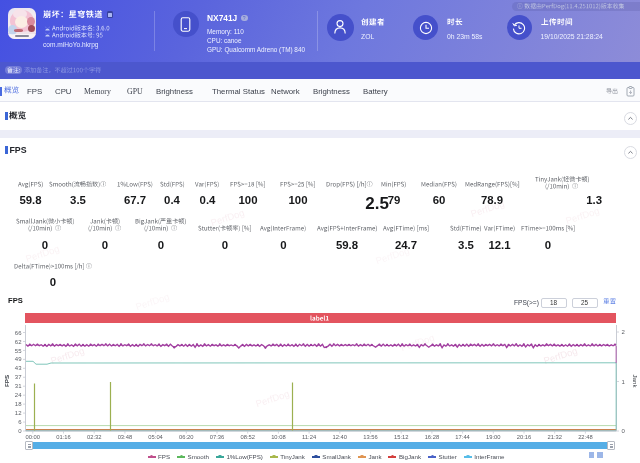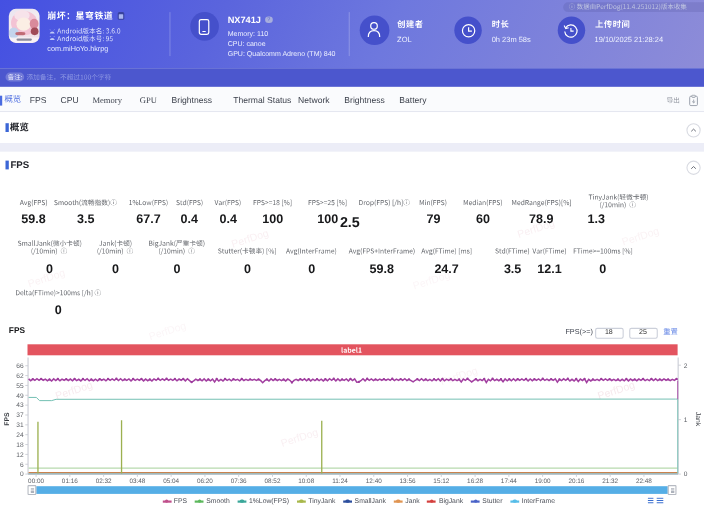--- a/index.html
+++ b/index.html
@@ -164,40 +164,40 @@
     <path transform="translate(0,5.4)" d="M0.6 0H1.2V-2H2.9V-2.5H1.2V-4H3.2V-4.5H0.6Z M4 0H4.5V-1.8H5.3C6.3 -1.8 6.9 -2.2 6.9 -3.2C6.9 -4.1 6.3 -4.5 5.3 -4.5H4ZM4.5 -2.2V-4H5.2C6 -4 6.4 -3.8 6.4 -3.2C6.4 -2.5 6 -2.2 5.2 -2.2Z M9.1 0.1C10 0.1 10.6 -0.5 10.6 -1.2C10.6 -1.9 10.2 -2.2 9.7 -2.4L9 -2.7C8.7 -2.8 8.3 -3 8.3 -3.4C8.3 -3.8 8.6 -4.1 9.1 -4.1C9.6 -4.1 9.9 -3.9 10.2 -3.6L10.4 -4C10.1 -4.3 9.7 -4.6 9.1 -4.6C8.3 -4.6 7.7 -4.1 7.7 -3.4C7.7 -2.7 8.2 -2.4 8.6 -2.2L9.3 -1.9C9.7 -1.8 10 -1.6 10 -1.1C10 -0.7 9.7 -0.4 9.1 -0.4C8.6 -0.4 8.2 -0.6 7.9 -1L7.5 -0.6C7.9 -0.2 8.4 0.1 9.1 0.1Z M11.1 -0.9 14 -2V-2.5L11.1 -3.6V-3.2L12.5 -2.6L13.5 -2.3V-2.3L12.5 -1.9L11.1 -1.4Z M14.5 -2.8H17.4V-3.2H14.5ZM14.5 -1.3H17.4V-1.7H14.5Z M18.2 0H20.6V-0.5H19.7V-4.5H19.3C19.1 -4.3 18.8 -4.2 18.4 -4.2V-3.8H19.2V-0.5H18.2Z M22.7 0.1C23.6 0.1 24.1 -0.4 24.1 -1.1C24.1 -1.7 23.8 -2 23.4 -2.3V-2.3C23.6 -2.5 24 -2.9 24 -3.4C24 -4.1 23.5 -4.5 22.7 -4.5C22 -4.5 21.5 -4.1 21.5 -3.4C21.5 -2.9 21.8 -2.6 22.1 -2.4V-2.3C21.7 -2.1 21.3 -1.7 21.3 -1.1C21.3 -0.4 21.9 0.1 22.7 0.1ZM23 -2.4C22.5 -2.6 22 -2.9 22 -3.4C22 -3.8 22.3 -4.1 22.7 -4.1C23.2 -4.1 23.5 -3.8 23.5 -3.3C23.5 -3 23.3 -2.7 23 -2.4ZM22.7 -0.3C22.2 -0.3 21.8 -0.7 21.8 -1.2C21.8 -1.6 22.1 -1.9 22.4 -2.2C23 -1.9 23.6 -1.7 23.6 -1.1C23.6 -0.6 23.3 -0.3 22.7 -0.3Z M26.4 1H27.6V0.7H26.8V-4.5H27.6V-4.8H26.4Z M29.1 -1.7C29.7 -1.7 30.1 -2.3 30.1 -3.2C30.1 -4 29.7 -4.6 29.1 -4.6C28.5 -4.6 28.1 -4 28.1 -3.2C28.1 -2.3 28.5 -1.7 29.1 -1.7ZM29.1 -2.1C28.7 -2.1 28.5 -2.4 28.5 -3.2C28.5 -3.9 28.7 -4.2 29.1 -4.2C29.4 -4.2 29.7 -3.9 29.7 -3.2C29.7 -2.4 29.4 -2.1 29.1 -2.1ZM29.2 0.1H29.6L32.1 -4.6H31.7ZM32.2 0.1C32.8 0.1 33.2 -0.4 33.2 -1.3C33.2 -2.2 32.8 -2.7 32.2 -2.7C31.6 -2.7 31.2 -2.2 31.2 -1.3C31.2 -0.4 31.6 0.1 32.2 0.1ZM32.2 -0.3C31.8 -0.3 31.6 -0.6 31.6 -1.3C31.6 -2 31.8 -2.4 32.2 -2.4C32.5 -2.4 32.8 -2 32.8 -1.3C32.8 -0.6 32.5 -0.3 32.2 -0.3Z M33.7 1H34.9V-4.8H33.7V-4.5H34.5V0.7H33.7Z" fill="#5d6066"></path>
   </svg>
 <div style="position:absolute;left:248.0px;top:194.3px;width:80px;margin-left:-40px;text-align:center;font-size:11.4px;font-weight:bold;color:#17181a;font-family:'Liberation Sans',sans-serif">100</div>
 <svg style="position:absolute;left:280.2px;top:181.3px;overflow:visible" width="37" height="8" viewBox="0 0 37 8">
     <path transform="translate(0,5.4)" d="M0.6 0H1.2V-2H2.9V-2.5H1.2V-4H3.2V-4.5H0.6Z M4 0H4.5V-1.8H5.3C6.3 -1.8 6.9 -2.2 6.9 -3.2C6.9 -4.1 6.3 -4.5 5.3 -4.5H4ZM4.5 -2.2V-4H5.2C6 -4 6.4 -3.8 6.4 -3.2C6.4 -2.5 6 -2.2 5.2 -2.2Z M9.1 0.1C10 0.1 10.6 -0.5 10.6 -1.2C10.6 -1.9 10.2 -2.2 9.7 -2.4L9 -2.7C8.7 -2.8 8.3 -3 8.3 -3.4C8.3 -3.8 8.6 -4.1 9.1 -4.1C9.6 -4.1 9.9 -3.9 10.2 -3.6L10.4 -4C10.1 -4.3 9.7 -4.6 9.1 -4.6C8.3 -4.6 7.7 -4.1 7.7 -3.4C7.7 -2.7 8.2 -2.4 8.6 -2.2L9.3 -1.9C9.7 -1.8 10 -1.6 10 -1.1C10 -0.7 9.7 -0.4 9.1 -0.4C8.6 -0.4 8.2 -0.6 7.9 -1L7.5 -0.6C7.9 -0.2 8.4 0.1 9.1 0.1Z M11.1 -0.9 14 -2V-2.5L11.1 -3.6V-3.2L12.5 -2.6L13.5 -2.3V-2.3L12.5 -1.9L11.1 -1.4Z M14.5 -2.8H17.4V-3.2H14.5ZM14.5 -1.3H17.4V-1.7H14.5Z M17.9 0H20.7V-0.5H19.5C19.3 -0.5 19 -0.5 18.7 -0.4C19.8 -1.4 20.5 -2.3 20.5 -3.2C20.5 -4 20 -4.6 19.2 -4.6C18.6 -4.6 18.2 -4.3 17.9 -3.9L18.2 -3.6C18.5 -3.9 18.8 -4.1 19.1 -4.1C19.7 -4.1 20 -3.7 20 -3.2C20 -2.4 19.3 -1.6 17.9 -0.3Z M22.6 0.1C23.4 0.1 24.1 -0.5 24.1 -1.5C24.1 -2.4 23.5 -2.9 22.7 -2.9C22.5 -2.9 22.3 -2.8 22.1 -2.7L22.2 -4H23.9V-4.5H21.7L21.5 -2.4L21.8 -2.2C22.1 -2.4 22.3 -2.5 22.6 -2.5C23.1 -2.5 23.5 -2.1 23.5 -1.4C23.5 -0.8 23.1 -0.4 22.6 -0.4C22 -0.4 21.7 -0.6 21.5 -0.9L21.2 -0.5C21.5 -0.2 21.9 0.1 22.6 0.1Z M26.4 1H27.6V0.7H26.8V-4.5H27.6V-4.8H26.4Z M29.1 -1.7C29.7 -1.7 30.1 -2.3 30.1 -3.2C30.1 -4 29.7 -4.6 29.1 -4.6C28.5 -4.6 28.1 -4 28.1 -3.2C28.1 -2.3 28.5 -1.7 29.1 -1.7ZM29.1 -2.1C28.7 -2.1 28.5 -2.4 28.5 -3.2C28.5 -3.9 28.7 -4.2 29.1 -4.2C29.4 -4.2 29.7 -3.9 29.7 -3.2C29.7 -2.4 29.4 -2.1 29.1 -2.1ZM29.2 0.1H29.6L32.1 -4.6H31.7ZM32.2 0.1C32.8 0.1 33.2 -0.4 33.2 -1.3C33.2 -2.2 32.8 -2.7 32.2 -2.7C31.6 -2.7 31.2 -2.2 31.2 -1.3C31.2 -0.4 31.6 0.1 32.2 0.1ZM32.2 -0.3C31.8 -0.3 31.6 -0.6 31.6 -1.3C31.6 -2 31.8 -2.4 32.2 -2.4C32.5 -2.4 32.8 -2 32.8 -1.3C32.8 -0.6 32.5 -0.3 32.2 -0.3Z M33.7 1H34.9V-4.8H33.7V-4.5H34.5V0.7H33.7Z" fill="#5d6066"></path>
   </svg>
 <div style="position:absolute;left:298.0px;top:194.3px;width:80px;margin-left:-40px;text-align:center;font-size:11.4px;font-weight:bold;color:#17181a;font-family:'Liberation Sans',sans-serif">100</div>
 <svg style="position:absolute;left:325.6px;top:181.3px;overflow:visible" width="48" height="8" viewBox="0 0 48 8">
     <path transform="translate(0,5.4)" d="M0.6 0H1.8C3.1 0 3.8 -0.8 3.8 -2.3C3.8 -3.7 3.1 -4.5 1.7 -4.5H0.6ZM1.2 -0.5V-4H1.7C2.7 -4 3.3 -3.4 3.3 -2.3C3.3 -1.1 2.7 -0.5 1.7 -0.5Z M4.8 0H5.3V-2.1C5.5 -2.7 5.9 -2.9 6.1 -2.9C6.3 -2.9 6.4 -2.9 6.5 -2.8L6.6 -3.3C6.5 -3.4 6.4 -3.4 6.2 -3.4C5.9 -3.4 5.5 -3.1 5.3 -2.7H5.3L5.2 -3.3H4.8Z M8.4 0.1C9.2 0.1 9.9 -0.6 9.9 -1.7C9.9 -2.8 9.2 -3.4 8.4 -3.4C7.6 -3.4 6.9 -2.8 6.9 -1.7C6.9 -0.6 7.6 0.1 8.4 0.1ZM8.4 -0.4C7.8 -0.4 7.5 -0.9 7.5 -1.7C7.5 -2.4 7.8 -2.9 8.4 -2.9C9 -2.9 9.4 -2.4 9.4 -1.7C9.4 -0.9 9 -0.4 8.4 -0.4Z M10.8 1.4H11.4V0.3L11.4 -0.3C11.7 -0.1 12 0.1 12.3 0.1C13 0.1 13.7 -0.6 13.7 -1.7C13.7 -2.7 13.3 -3.4 12.4 -3.4C12 -3.4 11.6 -3.2 11.3 -2.9H11.3L11.3 -3.3H10.8ZM12.2 -0.4C12 -0.4 11.7 -0.5 11.4 -0.7V-2.5C11.7 -2.8 12 -2.9 12.3 -2.9C12.9 -2.9 13.1 -2.4 13.1 -1.7C13.1 -0.9 12.7 -0.4 12.2 -0.4Z M15.5 1.2 15.8 1C15.3 0.2 15.1 -0.9 15.1 -1.9C15.1 -2.9 15.3 -4 15.8 -4.8L15.5 -5C14.9 -4.1 14.6 -3.1 14.6 -1.9C14.6 -0.7 14.9 0.3 15.5 1.2Z M16.7 0H17.3V-2H19V-2.5H17.3V-4H19.3V-4.5H16.7Z M20.1 0H20.6V-1.8H21.4C22.4 -1.8 23 -2.2 23 -3.2C23 -4.1 22.4 -4.5 21.4 -4.5H20.1ZM20.6 -2.2V-4H21.3C22.1 -4 22.5 -3.8 22.5 -3.2C22.5 -2.5 22.1 -2.2 21.3 -2.2Z M25.2 0.1C26.1 0.1 26.7 -0.5 26.7 -1.2C26.7 -1.9 26.3 -2.2 25.8 -2.4L25.2 -2.7C24.8 -2.8 24.4 -3 24.4 -3.4C24.4 -3.8 24.7 -4.1 25.2 -4.1C25.7 -4.1 26 -3.9 26.3 -3.6L26.6 -4C26.2 -4.3 25.8 -4.6 25.2 -4.6C24.4 -4.6 23.8 -4.1 23.8 -3.4C23.8 -2.7 24.3 -2.4 24.7 -2.2L25.4 -1.9C25.8 -1.8 26.1 -1.6 26.1 -1.1C26.1 -0.7 25.8 -0.4 25.2 -0.4C24.7 -0.4 24.3 -0.6 24 -1L23.6 -0.6C24 -0.2 24.6 0.1 25.2 0.1Z M27.6 1.2C28.1 0.3 28.5 -0.7 28.5 -1.9C28.5 -3.1 28.1 -4.1 27.6 -5L27.2 -4.8C27.7 -4 28 -2.9 28 -1.9C28 -0.9 27.7 0.2 27.2 1Z M31 1H32.3V0.7H31.5V-4.5H32.3V-4.8H31Z M32.5 1.1H32.9L34.8 -4.8H34.4Z M35.4 0H36V-2.4C36.3 -2.7 36.5 -2.9 36.9 -2.9C37.3 -2.9 37.5 -2.6 37.5 -2V0H38.1V-2.1C38.1 -2.9 37.7 -3.4 37 -3.4C36.6 -3.4 36.3 -3.1 35.9 -2.8L36 -3.5V-4.9H35.4Z M38.8 1H40V-4.8H38.8V-4.5H39.6V0.7H38.8Z M43.7 0.5C45.2 0.5 46.5 -0.7 46.5 -2.3C46.5 -3.9 45.2 -5.2 43.7 -5.2C42.1 -5.2 40.8 -3.9 40.8 -2.3C40.8 -0.8 42.1 0.5 43.7 0.5ZM43.7 0.3C42.2 0.3 41 -0.9 41 -2.3C41 -3.8 42.2 -5 43.7 -5C45.1 -5 46.3 -3.8 46.3 -2.3C46.3 -0.9 45.1 0.3 43.7 0.3ZM43.5 -0.9H43.9V-3.1H43.5ZM43.7 -3.5C43.8 -3.5 44 -3.6 44 -3.8C44 -4 43.8 -4.1 43.7 -4.1C43.5 -4.1 43.4 -4 43.4 -3.8C43.4 -3.6 43.5 -3.5 43.7 -3.5Z" fill="#5d6066"></path>
   </svg>
-<div style="position:absolute;left:349.0px;top:194.3px;width:80px;margin-left:-40px;text-align:left;font-size:13px;font-weight:bold;color:#17181a;font-family:'Liberation Sans',sans-serif">2.5</div>
+<div style="position:absolute;left:349.0px;top:194.3px;width:80px;margin-left:-40px;text-align:right;font-size:17px;font-weight:bold;color:#17181a;font-family:'Liberation Sans',sans-serif">2.5</div>
 <svg style="position:absolute;left:381.3px;top:181.3px;overflow:visible" width="26" height="8" viewBox="0 0 26 8">
     <path transform="translate(0,5.4)" d="M0.6 0H1.1V-2.5C1.1 -2.9 1.1 -3.4 1 -3.8H1.1L1.4 -2.8L2.3 -0.5H2.7L3.5 -2.8L3.9 -3.8H3.9C3.9 -3.4 3.8 -2.9 3.8 -2.5V0H4.3V-4.5H3.7L2.8 -2.1C2.7 -1.8 2.6 -1.5 2.5 -1.1H2.5C2.4 -1.5 2.3 -1.8 2.1 -2.1L1.3 -4.5H0.6Z M5.5 0H6.1V-3.3H5.5ZM5.8 -4C6 -4 6.2 -4.1 6.2 -4.4C6.2 -4.6 6 -4.7 5.8 -4.7C5.6 -4.7 5.4 -4.6 5.4 -4.4C5.4 -4.1 5.6 -4 5.8 -4Z M7.2 0H7.8V-2.4C8.1 -2.7 8.3 -2.9 8.7 -2.9C9.1 -2.9 9.3 -2.6 9.3 -2V0H9.8V-2.1C9.8 -2.9 9.5 -3.4 8.8 -3.4C8.4 -3.4 8 -3.1 7.7 -2.8H7.7L7.6 -3.3H7.2Z M11.8 1.2 12.2 1C11.6 0.2 11.4 -0.9 11.4 -1.9C11.4 -2.9 11.6 -4 12.2 -4.8L11.8 -5C11.2 -4.1 10.9 -3.1 10.9 -1.9C10.9 -0.7 11.2 0.3 11.8 1.2Z M13 0H13.6V-2H15.3V-2.5H13.6V-4H15.6V-4.5H13Z M16.4 0H17V-1.8H17.7C18.7 -1.8 19.3 -2.2 19.3 -3.2C19.3 -4.1 18.7 -4.5 17.7 -4.5H16.4ZM17 -2.2V-4H17.6C18.4 -4 18.8 -3.8 18.8 -3.2C18.8 -2.5 18.4 -2.2 17.6 -2.2Z M21.5 0.1C22.4 0.1 23 -0.5 23 -1.2C23 -1.9 22.6 -2.2 22.1 -2.4L21.5 -2.7C21.1 -2.8 20.7 -3 20.7 -3.4C20.7 -3.8 21 -4.1 21.6 -4.1C22 -4.1 22.3 -3.9 22.6 -3.6L22.9 -4C22.6 -4.3 22.1 -4.6 21.6 -4.6C20.7 -4.6 20.1 -4.1 20.1 -3.4C20.1 -2.7 20.6 -2.4 21.1 -2.2L21.7 -1.9C22.1 -1.8 22.4 -1.6 22.4 -1.1C22.4 -0.7 22.1 -0.4 21.5 -0.4C21 -0.4 20.6 -0.6 20.3 -1L19.9 -0.6C20.3 -0.2 20.9 0.1 21.5 0.1Z M23.9 1.2C24.4 0.3 24.8 -0.7 24.8 -1.9C24.8 -3.1 24.4 -4.1 23.9 -5L23.5 -4.8C24.1 -4 24.3 -2.9 24.3 -1.9C24.3 -0.9 24.1 0.2 23.5 1Z" fill="#5d6066"></path>
   </svg>
 <div style="position:absolute;left:394.0px;top:194.3px;width:80px;margin-left:-40px;text-align:center;font-size:11.4px;font-weight:bold;color:#17181a;font-family:'Liberation Sans',sans-serif">79</div>
 <svg style="position:absolute;left:421.0px;top:181.3px;overflow:visible" width="37" height="8" viewBox="0 0 37 8">
     <path transform="translate(0,5.4)" d="M0.6 0H1.1V-2.5C1.1 -2.9 1.1 -3.4 1 -3.8H1.1L1.4 -2.8L2.3 -0.5H2.7L3.5 -2.8L3.9 -3.8H3.9C3.9 -3.4 3.8 -2.9 3.8 -2.5V0H4.3V-4.5H3.7L2.8 -2.1C2.7 -1.8 2.6 -1.5 2.5 -1.1H2.5C2.4 -1.5 2.3 -1.8 2.1 -2.1L1.3 -4.5H0.6Z M6.9 0.1C7.3 0.1 7.7 -0.1 7.9 -0.3L7.7 -0.6C7.5 -0.5 7.2 -0.4 6.9 -0.4C6.3 -0.4 5.9 -0.8 5.8 -1.5H8.1C8.1 -1.6 8.1 -1.7 8.1 -1.8C8.1 -2.8 7.6 -3.4 6.8 -3.4C6 -3.4 5.3 -2.7 5.3 -1.7C5.3 -0.6 6 0.1 6.9 0.1ZM5.8 -1.9C5.9 -2.6 6.3 -3 6.8 -3C7.3 -3 7.6 -2.6 7.6 -1.9Z M10 0.1C10.4 0.1 10.8 -0.1 11 -0.4H11L11.1 0H11.6V-4.9H11V-3.6L11 -3C10.7 -3.3 10.5 -3.4 10.1 -3.4C9.3 -3.4 8.7 -2.7 8.7 -1.7C8.7 -0.5 9.2 0.1 10 0.1ZM10.1 -0.4C9.6 -0.4 9.2 -0.9 9.2 -1.7C9.2 -2.4 9.7 -2.9 10.2 -2.9C10.5 -2.9 10.7 -2.8 11 -2.6V-0.8C10.7 -0.5 10.4 -0.4 10.1 -0.4Z M12.7 0H13.2V-3.3H12.7ZM13 -4C13.2 -4 13.3 -4.1 13.3 -4.4C13.3 -4.6 13.2 -4.7 13 -4.7C12.7 -4.7 12.6 -4.6 12.6 -4.4C12.6 -4.1 12.7 -4 13 -4Z M15.1 0.1C15.5 0.1 15.9 -0.1 16.2 -0.4H16.2L16.3 0H16.7V-2C16.7 -2.9 16.4 -3.4 15.6 -3.4C15.1 -3.4 14.6 -3.2 14.3 -3L14.5 -2.6C14.8 -2.8 15.1 -2.9 15.5 -2.9C16 -2.9 16.2 -2.5 16.2 -2.1C14.8 -1.9 14.2 -1.6 14.2 -0.9C14.2 -0.3 14.6 0.1 15.1 0.1ZM15.3 -0.4C14.9 -0.4 14.7 -0.5 14.7 -0.9C14.7 -1.3 15.1 -1.6 16.2 -1.7V-0.8C15.9 -0.5 15.6 -0.4 15.3 -0.4Z M17.8 0H18.3V-2.4C18.7 -2.7 18.9 -2.9 19.3 -2.9C19.7 -2.9 19.9 -2.6 19.9 -2V0H20.4V-2.1C20.4 -2.9 20.1 -3.4 19.4 -3.4C19 -3.4 18.6 -3.1 18.3 -2.8H18.3L18.2 -3.3H17.8Z M22.4 1.2 22.7 1C22.2 0.2 22 -0.9 22 -1.9C22 -2.9 22.2 -4 22.7 -4.8L22.4 -5C21.8 -4.1 21.5 -3.1 21.5 -1.9C21.5 -0.7 21.8 0.3 22.4 1.2Z M23.6 0H24.2V-2H25.9V-2.5H24.2V-4H26.2V-4.5H23.6Z M27 0H27.6V-1.8H28.3C29.3 -1.8 29.9 -2.2 29.9 -3.2C29.9 -4.1 29.3 -4.5 28.3 -4.5H27ZM27.6 -2.2V-4H28.2C29 -4 29.4 -3.8 29.4 -3.2C29.4 -2.5 29 -2.2 28.2 -2.2Z M32.1 0.1C33 0.1 33.6 -0.5 33.6 -1.2C33.6 -1.9 33.2 -2.2 32.7 -2.4L32.1 -2.7C31.7 -2.8 31.3 -3 31.3 -3.4C31.3 -3.8 31.6 -4.1 32.1 -4.1C32.6 -4.1 32.9 -3.9 33.2 -3.6L33.5 -4C33.1 -4.3 32.7 -4.6 32.1 -4.6C31.3 -4.6 30.7 -4.1 30.7 -3.4C30.7 -2.7 31.2 -2.4 31.6 -2.2L32.3 -1.9C32.7 -1.8 33 -1.6 33 -1.1C33 -0.7 32.7 -0.4 32.1 -0.4C31.6 -0.4 31.2 -0.6 30.9 -1L30.5 -0.6C30.9 -0.2 31.5 0.1 32.1 0.1Z M34.5 1.2C35 0.3 35.4 -0.7 35.4 -1.9C35.4 -3.1 35 -4.1 34.5 -5L34.1 -4.8C34.7 -4 34.9 -2.9 34.9 -1.9C34.9 -0.9 34.7 0.2 34.1 1Z" fill="#5d6066"></path>
   </svg>
 <div style="position:absolute;left:439.0px;top:194.3px;width:80px;margin-left:-40px;text-align:center;font-size:11.4px;font-weight:bold;color:#17181a;font-family:'Liberation Sans',sans-serif">60</div>
 <svg style="position:absolute;left:464.7px;top:181.3px;overflow:visible" width="56" height="8" viewBox="0 0 56 8">
     <path transform="translate(0,5.4)" d="M0.6 0H1.1V-2.5C1.1 -2.9 1.1 -3.4 1 -3.8H1.1L1.4 -2.8L2.3 -0.5H2.7L3.5 -2.8L3.9 -3.8H3.9C3.9 -3.4 3.8 -2.9 3.8 -2.5V0H4.3V-4.5H3.7L2.8 -2.1C2.7 -1.8 2.6 -1.5 2.5 -1.1H2.5C2.4 -1.5 2.3 -1.8 2.1 -2.1L1.3 -4.5H0.6Z M6.9 0.1C7.3 0.1 7.7 -0.1 7.9 -0.3L7.7 -0.6C7.5 -0.5 7.2 -0.4 6.9 -0.4C6.3 -0.4 5.9 -0.8 5.8 -1.5H8.1C8.1 -1.6 8.1 -1.7 8.1 -1.8C8.1 -2.8 7.6 -3.4 6.8 -3.4C6 -3.4 5.3 -2.7 5.3 -1.7C5.3 -0.6 6 0.1 6.9 0.1ZM5.8 -1.9C5.9 -2.6 6.3 -3 6.8 -3C7.3 -3 7.6 -2.6 7.6 -1.9Z M10 0.1C10.4 0.1 10.8 -0.1 11 -0.4H11L11.1 0H11.6V-4.9H11V-3.6L11 -3C10.7 -3.3 10.5 -3.4 10.1 -3.4C9.3 -3.4 8.7 -2.7 8.7 -1.7C8.7 -0.5 9.2 0.1 10 0.1ZM10.1 -0.4C9.6 -0.4 9.2 -0.9 9.2 -1.7C9.2 -2.4 9.7 -2.9 10.2 -2.9C10.5 -2.9 10.7 -2.8 11 -2.6V-0.8C10.7 -0.5 10.4 -0.4 10.1 -0.4Z M13.3 -2.3V-4H14C14.7 -4 15.1 -3.8 15.1 -3.2C15.1 -2.6 14.7 -2.3 14 -2.3ZM15.2 0H15.8L14.7 -2C15.3 -2.1 15.7 -2.5 15.7 -3.2C15.7 -4.1 15 -4.5 14.1 -4.5H12.7V0H13.3V-1.9H14.1Z M17.3 0.1C17.7 0.1 18.1 -0.1 18.4 -0.4H18.4L18.5 0H18.9V-2C18.9 -2.9 18.6 -3.4 17.8 -3.4C17.3 -3.4 16.8 -3.2 16.5 -3L16.7 -2.6C17 -2.8 17.3 -2.9 17.7 -2.9C18.2 -2.9 18.4 -2.5 18.4 -2.1C17 -1.9 16.3 -1.6 16.3 -0.9C16.3 -0.3 16.8 0.1 17.3 0.1ZM17.5 -0.4C17.1 -0.4 16.9 -0.5 16.9 -0.9C16.9 -1.3 17.3 -1.6 18.4 -1.7V-0.8C18.1 -0.5 17.8 -0.4 17.5 -0.4Z M20 0H20.5V-2.4C20.9 -2.7 21.1 -2.9 21.4 -2.9C21.9 -2.9 22.1 -2.6 22.1 -2V0H22.6V-2.1C22.6 -2.9 22.3 -3.4 21.6 -3.4C21.2 -3.4 20.8 -3.1 20.5 -2.8H20.5L20.4 -3.3H20Z M24.8 1.5C25.8 1.5 26.5 1 26.5 0.4C26.5 -0.2 26.1 -0.4 25.3 -0.4H24.7C24.2 -0.4 24.1 -0.6 24.1 -0.8C24.1 -1 24.2 -1.1 24.3 -1.2C24.5 -1.1 24.7 -1 24.8 -1C25.5 -1 26 -1.5 26 -2.2C26 -2.5 25.9 -2.7 25.8 -2.9H26.4V-3.3H25.3C25.2 -3.4 25 -3.4 24.8 -3.4C24.1 -3.4 23.6 -2.9 23.6 -2.2C23.6 -1.8 23.8 -1.5 24 -1.3V-1.3C23.8 -1.2 23.6 -1 23.6 -0.7C23.6 -0.4 23.8 -0.2 23.9 -0.1V-0.1C23.6 0.1 23.5 0.4 23.5 0.6C23.5 1.2 24 1.5 24.8 1.5ZM24.8 -1.4C24.4 -1.4 24.1 -1.7 24.1 -2.2C24.1 -2.7 24.4 -3 24.8 -3C25.2 -3 25.5 -2.7 25.5 -2.2C25.5 -1.7 25.2 -1.4 24.8 -1.4ZM24.9 1.1C24.3 1.1 23.9 0.9 23.9 0.6C23.9 0.4 24 0.2 24.3 0C24.4 0 24.6 0 24.7 0H25.3C25.7 0 25.9 0.2 25.9 0.5C25.9 0.8 25.5 1.1 24.9 1.1Z M28.5 0.1C28.9 0.1 29.3 -0.1 29.6 -0.3L29.4 -0.6C29.1 -0.5 28.9 -0.4 28.5 -0.4C27.9 -0.4 27.5 -0.8 27.4 -1.5H29.7C29.7 -1.6 29.7 -1.7 29.7 -1.8C29.7 -2.8 29.2 -3.4 28.4 -3.4C27.6 -3.4 26.9 -2.7 26.9 -1.7C26.9 -0.6 27.6 0.1 28.5 0.1ZM27.4 -1.9C27.5 -2.6 27.9 -3 28.4 -3C28.9 -3 29.2 -2.6 29.2 -1.9Z M31.4 1.2 31.8 1C31.2 0.2 31 -0.9 31 -1.9C31 -2.9 31.2 -4 31.8 -4.8L31.4 -5C30.9 -4.1 30.5 -3.1 30.5 -1.9C30.5 -0.7 30.9 0.3 31.4 1.2Z M32.6 0H33.2V-2H34.9V-2.5H33.2V-4H35.2V-4.5H32.6Z M36 0H36.6V-1.8H37.3C38.3 -1.8 39 -2.2 39 -3.2C39 -4.1 38.3 -4.5 37.3 -4.5H36ZM36.6 -2.2V-4H37.2C38 -4 38.4 -3.8 38.4 -3.2C38.4 -2.5 38 -2.2 37.2 -2.2Z M41.1 0.1C42 0.1 42.6 -0.5 42.6 -1.2C42.6 -1.9 42.2 -2.2 41.7 -2.4L41.1 -2.7C40.7 -2.8 40.3 -3 40.3 -3.4C40.3 -3.8 40.7 -4.1 41.2 -4.1C41.6 -4.1 41.9 -3.9 42.2 -3.6L42.5 -4C42.2 -4.3 41.7 -4.6 41.2 -4.6C40.4 -4.6 39.8 -4.1 39.8 -3.4C39.8 -2.7 40.2 -2.4 40.7 -2.2L41.3 -1.9C41.7 -1.8 42.1 -1.6 42.1 -1.1C42.1 -0.7 41.7 -0.4 41.1 -0.4C40.7 -0.4 40.2 -0.6 39.9 -1L39.5 -0.6C39.9 -0.2 40.5 0.1 41.1 0.1Z M43.5 1.2C44.1 0.3 44.4 -0.7 44.4 -1.9C44.4 -3.1 44.1 -4.1 43.5 -5L43.1 -4.8C43.7 -4 43.9 -2.9 43.9 -1.9C43.9 -0.9 43.7 0.2 43.1 1Z M45.6 1H46.8V0.7H46V-4.5H46.8V-4.8H45.6Z M48.3 -1.7C48.9 -1.7 49.3 -2.3 49.3 -3.2C49.3 -4 48.9 -4.6 48.3 -4.6C47.7 -4.6 47.3 -4 47.3 -3.2C47.3 -2.3 47.7 -1.7 48.3 -1.7ZM48.3 -2.1C47.9 -2.1 47.7 -2.4 47.7 -3.2C47.7 -3.9 47.9 -4.2 48.3 -4.2C48.6 -4.2 48.9 -3.9 48.9 -3.2C48.9 -2.4 48.6 -2.1 48.3 -2.1ZM48.4 0.1H48.8L51.2 -4.6H50.9ZM51.4 0.1C52 0.1 52.4 -0.4 52.4 -1.3C52.4 -2.2 52 -2.7 51.4 -2.7C50.8 -2.7 50.4 -2.2 50.4 -1.3C50.4 -0.4 50.8 0.1 51.4 0.1ZM51.4 -0.3C51 -0.3 50.8 -0.6 50.8 -1.3C50.8 -2 51 -2.4 51.4 -2.4C51.7 -2.4 52 -2 52 -1.3C52 -0.6 51.7 -0.3 51.4 -0.3Z M52.8 1H54.1V-4.8H52.8V-4.5H53.6V0.7H52.8Z" fill="#5d6066"></path>
   </svg>
 <div style="position:absolute;left:492.0px;top:194.3px;width:80px;margin-left:-40px;text-align:center;font-size:11.4px;font-weight:bold;color:#17181a;font-family:'Liberation Sans',sans-serif">78.9</div>
 <svg style="position:absolute;left:534.7px;top:176.2px;overflow:visible" width="56" height="8" viewBox="0 0 56 8">
     <path transform="translate(0,5.4)" d="M1.5 0H2.1V-4H3.5V-4.5H0.2V-4H1.5Z M4.2 0H4.8V-3.3H4.2ZM4.5 -4C4.7 -4 4.9 -4.1 4.9 -4.4C4.9 -4.6 4.7 -4.7 4.5 -4.7C4.3 -4.7 4.1 -4.6 4.1 -4.4C4.1 -4.1 4.3 -4 4.5 -4Z M5.9 0H6.5V-2.4C6.8 -2.7 7 -2.9 7.4 -2.9C7.8 -2.9 8 -2.6 8 -2V0H8.5V-2.1C8.5 -2.9 8.2 -3.4 7.5 -3.4C7.1 -3.4 6.7 -3.1 6.4 -2.8H6.4L6.4 -3.3H5.9Z M9.7 1.4C10.3 1.4 10.7 0.9 10.9 0.3L12.2 -3.3H11.6L11 -1.5C10.9 -1.2 10.8 -0.8 10.7 -0.5H10.7C10.6 -0.8 10.5 -1.2 10.4 -1.5L9.7 -3.3H9.1L10.5 0L10.4 0.3C10.2 0.7 10 1 9.6 1C9.6 1 9.5 0.9 9.4 0.9L9.3 1.4C9.4 1.4 9.5 1.4 9.7 1.4Z M13.7 0.1C14.5 0.1 14.9 -0.5 14.9 -1.3V-4.5H14.3V-1.4C14.3 -0.7 14.1 -0.4 13.6 -0.4C13.3 -0.4 13 -0.6 12.8 -0.9L12.4 -0.6C12.7 -0.2 13.1 0.1 13.7 0.1Z M16.8 0.1C17.2 0.1 17.6 -0.1 17.9 -0.4H17.9L18 0H18.4V-2C18.4 -2.9 18.1 -3.4 17.3 -3.4C16.8 -3.4 16.3 -3.2 16 -3L16.2 -2.6C16.5 -2.8 16.8 -2.9 17.2 -2.9C17.7 -2.9 17.9 -2.5 17.9 -2.1C16.5 -1.9 15.9 -1.6 15.9 -0.9C15.9 -0.3 16.3 0.1 16.8 0.1ZM17 -0.4C16.6 -0.4 16.4 -0.5 16.4 -0.9C16.4 -1.3 16.8 -1.6 17.9 -1.7V-0.8C17.6 -0.5 17.3 -0.4 17 -0.4Z M19.5 0H20.1V-2.4C20.4 -2.7 20.6 -2.9 21 -2.9C21.4 -2.9 21.6 -2.6 21.6 -2V0H22.1V-2.1C22.1 -2.9 21.8 -3.4 21.1 -3.4C20.7 -3.4 20.3 -3.1 20 -2.8H20L19.9 -3.3H19.5Z M23.2 0H23.8V-0.9L24.4 -1.6L25.4 0H26L24.7 -2L25.8 -3.3H25.2L23.8 -1.6H23.8V-4.9H23.2Z M27.5 1.2 27.8 1C27.3 0.2 27 -0.9 27 -1.9C27 -2.9 27.3 -4 27.8 -4.8L27.5 -5C26.9 -4.1 26.6 -3.1 26.6 -1.9C26.6 -0.7 26.9 0.3 27.5 1.2Z M28.6 -2C28.6 -2.1 28.8 -2.1 29 -2.1H29.6V-1.2L28.3 -1L28.4 -0.6L29.6 -0.8V0.5H30V-0.9L30.7 -1L30.7 -1.4L30 -1.3V-2.1H30.6V-2.5H30V-3.5H29.6V-2.5H29C29.2 -2.9 29.3 -3.4 29.5 -4H30.7V-4.4H29.6C29.6 -4.6 29.7 -4.8 29.7 -5L29.3 -5.1C29.2 -4.9 29.2 -4.6 29.1 -4.4H28.4V-4H29C28.9 -3.5 28.8 -3.1 28.7 -2.9C28.6 -2.7 28.5 -2.5 28.4 -2.4C28.5 -2.3 28.5 -2.1 28.6 -2ZM31 -4.8V-4.4H32.9C32.4 -3.6 31.5 -3 30.6 -2.6C30.7 -2.5 30.9 -2.4 30.9 -2.2C31.4 -2.4 31.9 -2.7 32.3 -3C32.8 -2.8 33.3 -2.5 33.6 -2.3L33.9 -2.6C33.6 -2.8 33.1 -3.1 32.6 -3.3C33 -3.7 33.4 -4.2 33.6 -4.7L33.3 -4.8L33.2 -4.8ZM31 -2V-1.6H32.1V-0.1H30.6V0.3H33.9V-0.1H32.5V-1.6H33.6V-2Z M35.4 -5.1C35.2 -4.7 34.7 -4.2 34.3 -3.9C34.4 -3.8 34.5 -3.7 34.6 -3.6C35 -3.9 35.5 -4.5 35.8 -5ZM36.2 -1.9V-1.2C36.2 -0.8 36.1 -0.3 35.7 0.2C35.8 0.2 36 0.4 36 0.5C36.5 -0 36.6 -0.7 36.6 -1.2V-1.6H37.4V-0.9C37.4 -0.6 37.3 -0.5 37.2 -0.5C37.3 -0.4 37.3 -0.2 37.4 -0.1C37.5 -0.2 37.6 -0.3 38.3 -0.8C38.3 -0.9 38.2 -1 38.2 -1.2L37.7 -0.9V-1.9ZM38.7 -3.5H39.4C39.3 -2.7 39.2 -2.1 39 -1.5C38.8 -2 38.7 -2.6 38.6 -3.2ZM35.9 -2.7V-2.3H37.9V-2.4C38 -2.3 38.1 -2.2 38.2 -2.1C38.2 -2.3 38.3 -2.4 38.4 -2.5C38.5 -2 38.6 -1.5 38.8 -1C38.5 -0.5 38.1 -0.1 37.7 0.2C37.7 0.2 37.9 0.4 37.9 0.5C38.4 0.2 38.7 -0.2 39 -0.6C39.2 -0.1 39.4 0.2 39.8 0.5C39.9 0.4 40 0.2 40.1 0.1C39.7 -0.1 39.4 -0.5 39.2 -1C39.5 -1.7 39.7 -2.5 39.8 -3.5H40V-3.9H38.8C38.8 -4.2 38.9 -4.6 39 -5.1L38.5 -5.1C38.4 -4.2 38.3 -3.3 37.9 -2.6V-2.7ZM36 -4.6V-3.2H37.9V-4.6H37.6V-3.5H37.2V-5.1H36.8V-3.5H36.3V-4.6ZM35.5 -3.9C35.2 -3.3 34.7 -2.6 34.3 -2.2C34.4 -2.1 34.5 -1.9 34.5 -1.8C34.7 -2 34.9 -2.2 35.1 -2.4V0.5H35.5V-3C35.7 -3.3 35.8 -3.5 35.9 -3.8Z M43.5 -1.4C44.2 -1.2 45.1 -0.8 45.5 -0.5L45.8 -0.9C45.3 -1.2 44.4 -1.5 43.8 -1.8ZM43 -5.1V-2.9H40.6V-2.4H43V0.5H43.5V-2.4H46.1V-2.9H43.4V-3.8H45.5V-4.3H43.4V-5.1Z M50.6 -3.1C50.5 -1.2 50.4 -0.3 49 0.2C49.1 0.2 49.2 0.4 49.2 0.5C50.8 -0 50.9 -1 51 -3.1ZM50.8 -0.5C51.2 -0.2 51.7 0.2 52 0.5L52.2 0.2C52 -0.1 51.5 -0.5 51 -0.8ZM47.7 0.3C47.8 0.2 48 0.1 49.2 -0.5C49.2 -0.6 49.2 -0.8 49.2 -0.9L48.2 -0.4V-1.5H49.1V-3.5H48.7V-1.9H48.2V-4H49.2V-4.4H48.2V-5.1H47.8V-4.4H46.7V-4H47.8V-1.9H47.2V-3.5H46.8V-1.5H47.8V-0.5C47.8 -0.3 47.6 -0.1 47.5 -0.1C47.6 0 47.7 0.2 47.7 0.3ZM49.6 -3.8V-1H50V-3.4H51.5V-1H52V-3.8H50.8C50.8 -4 50.9 -4.2 51 -4.4H52.2V-4.8H49.3V-4.4H50.6C50.5 -4.2 50.4 -4 50.3 -3.8Z M53.1 1.2C53.6 0.3 54 -0.7 54 -1.9C54 -3.1 53.6 -4.1 53.1 -5L52.7 -4.8C53.3 -4 53.5 -2.9 53.5 -1.9C53.5 -0.9 53.3 0.2 52.7 1Z" fill="#5d6066"></path>
   </svg>
 <svg style="position:absolute;left:545.4px;top:183.2px;overflow:visible" width="34" height="8" viewBox="0 0 34 8">
     <path transform="translate(0,5.4)" d="M1.5 1.2 1.8 1C1.3 0.2 1 -0.9 1 -1.9C1 -2.9 1.3 -4 1.8 -4.8L1.5 -5C0.9 -4.1 0.6 -3.1 0.6 -1.9C0.6 -0.7 0.9 0.3 1.5 1.2Z M2.1 1.1H2.5L4.4 -4.8H4Z M5 0H7.4V-0.5H6.5V-4.5H6.1C5.9 -4.3 5.6 -4.2 5.2 -4.2V-3.8H6V-0.5H5Z M9.5 0.1C10.4 0.1 10.9 -0.7 10.9 -2.3C10.9 -3.8 10.4 -4.6 9.5 -4.6C8.7 -4.6 8.1 -3.8 8.1 -2.3C8.1 -0.7 8.7 0.1 9.5 0.1ZM9.5 -0.4C9 -0.4 8.7 -0.9 8.7 -2.3C8.7 -3.6 9 -4.1 9.5 -4.1C10 -4.1 10.4 -3.6 10.4 -2.3C10.4 -0.9 10 -0.4 9.5 -0.4Z M11.8 0H12.3V-2.4C12.6 -2.7 12.9 -2.9 13.2 -2.9C13.6 -2.9 13.8 -2.6 13.8 -2V0H14.3V-2.4C14.7 -2.7 14.9 -2.9 15.2 -2.9C15.6 -2.9 15.8 -2.6 15.8 -2V0H16.4V-2.1C16.4 -2.9 16 -3.4 15.4 -3.4C14.9 -3.4 14.6 -3.1 14.3 -2.8C14.1 -3.2 13.9 -3.4 13.3 -3.4C12.9 -3.4 12.6 -3.1 12.3 -2.8H12.3L12.2 -3.3H11.8Z M17.4 0H18V-3.3H17.4ZM17.7 -4C17.9 -4 18.1 -4.1 18.1 -4.4C18.1 -4.6 17.9 -4.7 17.7 -4.7C17.5 -4.7 17.3 -4.6 17.3 -4.4C17.3 -4.1 17.5 -4 17.7 -4Z M19.1 0H19.7V-2.4C20 -2.7 20.2 -2.9 20.6 -2.9C21 -2.9 21.2 -2.6 21.2 -2V0H21.8V-2.1C21.8 -2.9 21.4 -3.4 20.7 -3.4C20.3 -3.4 19.9 -3.1 19.6 -2.8H19.6L19.6 -3.3H19.1Z M22.9 1.2C23.4 0.3 23.8 -0.7 23.8 -1.9C23.8 -3.1 23.4 -4.1 22.9 -5L22.5 -4.8C23.1 -4 23.3 -2.9 23.3 -1.9C23.3 -0.9 23.1 0.2 22.5 1Z M30.1 0.5C31.7 0.5 33 -0.7 33 -2.3C33 -3.9 31.7 -5.2 30.1 -5.2C28.5 -5.2 27.3 -3.9 27.3 -2.3C27.3 -0.8 28.5 0.5 30.1 0.5ZM30.1 0.3C28.7 0.3 27.5 -0.9 27.5 -2.3C27.5 -3.8 28.6 -5 30.1 -5C31.6 -5 32.8 -3.8 32.8 -2.3C32.8 -0.9 31.6 0.3 30.1 0.3ZM29.9 -0.9H30.3V-3.1H29.9ZM30.1 -3.5C30.3 -3.5 30.4 -3.6 30.4 -3.8C30.4 -4 30.3 -4.1 30.1 -4.1C30 -4.1 29.8 -4 29.8 -3.8C29.8 -3.6 30 -3.5 30.1 -3.5Z" fill="#5d6066"></path>
   </svg>
-<div style="position:absolute;left:542px;top:194.3px;width:80px;margin-left:-40px;text-align:center;font-size:11.4px;font-weight:bold;color:#17181a;font-family:'Liberation Sans',sans-serif">1.3</div>
+<div style="position:absolute;left:562.0px;top:194.3px;width:80px;margin-left:-40px;text-align:right;font-size:11.4px;font-weight:bold;color:#17181a;font-family:'Liberation Sans',sans-serif">1.3</div>
 <svg style="position:absolute;left:15.8px;top:217.9px;overflow:visible" width="59" height="8" viewBox="0 0 59 8">
     <path transform="translate(0,5.4)" d="M1.9 0.1C2.8 0.1 3.4 -0.5 3.4 -1.2C3.4 -1.9 3 -2.2 2.5 -2.4L1.8 -2.7C1.5 -2.8 1.1 -3 1.1 -3.4C1.1 -3.8 1.4 -4.1 1.9 -4.1C2.3 -4.1 2.7 -3.9 2.9 -3.6L3.2 -4C2.9 -4.3 2.4 -4.6 1.9 -4.6C1.1 -4.6 0.5 -4.1 0.5 -3.4C0.5 -2.7 1 -2.4 1.4 -2.2L2 -1.9C2.5 -1.8 2.8 -1.6 2.8 -1.1C2.8 -0.7 2.5 -0.4 1.9 -0.4C1.4 -0.4 0.9 -0.6 0.6 -1L0.3 -0.6C0.7 -0.2 1.2 0.1 1.9 0.1Z M4.2 0H4.8V-2.4C5.1 -2.7 5.3 -2.9 5.6 -2.9C6 -2.9 6.2 -2.6 6.2 -2V0H6.8V-2.4C7.1 -2.7 7.3 -2.9 7.6 -2.9C8 -2.9 8.2 -2.6 8.2 -2V0H8.8V-2.1C8.8 -2.9 8.4 -3.4 7.8 -3.4C7.4 -3.4 7 -3.1 6.7 -2.8C6.5 -3.2 6.3 -3.4 5.8 -3.4C5.4 -3.4 5 -3.1 4.7 -2.8H4.7L4.7 -3.3H4.2Z M10.6 0.1C11 0.1 11.4 -0.1 11.7 -0.4H11.7L11.8 0H12.2V-2C12.2 -2.9 11.9 -3.4 11.1 -3.4C10.5 -3.4 10.1 -3.2 9.8 -3L10 -2.6C10.3 -2.8 10.6 -2.9 11 -2.9C11.5 -2.9 11.7 -2.5 11.7 -2.1C10.3 -1.9 9.6 -1.6 9.6 -0.9C9.6 -0.3 10.1 0.1 10.6 0.1ZM10.8 -0.4C10.4 -0.4 10.2 -0.5 10.2 -0.9C10.2 -1.3 10.6 -1.6 11.7 -1.7V-0.8C11.4 -0.5 11.1 -0.4 10.8 -0.4Z M13.9 0.1C14 0.1 14.1 0.1 14.2 0L14.1 -0.4C14 -0.4 14 -0.4 14 -0.4C13.9 -0.4 13.8 -0.5 13.8 -0.6V-4.9H13.3V-0.7C13.3 -0.2 13.5 0.1 13.9 0.1Z M15.6 0.1C15.8 0.1 15.8 0.1 15.9 0L15.8 -0.4C15.8 -0.4 15.8 -0.4 15.7 -0.4C15.6 -0.4 15.6 -0.5 15.6 -0.6V-4.9H15V-0.7C15 -0.2 15.2 0.1 15.6 0.1Z M17.6 0.1C18.5 0.1 18.9 -0.5 18.9 -1.3V-4.5H18.3V-1.4C18.3 -0.7 18.1 -0.4 17.6 -0.4C17.3 -0.4 17 -0.6 16.8 -0.9L16.4 -0.6C16.7 -0.2 17.1 0.1 17.6 0.1Z M20.8 0.1C21.2 0.1 21.6 -0.1 21.9 -0.4H21.9L21.9 0H22.4V-2C22.4 -2.9 22.1 -3.4 21.2 -3.4C20.7 -3.4 20.2 -3.2 19.9 -3L20.2 -2.6C20.4 -2.8 20.8 -2.9 21.2 -2.9C21.7 -2.9 21.8 -2.5 21.8 -2.1C20.4 -1.9 19.8 -1.6 19.8 -0.9C19.8 -0.3 20.2 0.1 20.8 0.1ZM20.9 -0.4C20.6 -0.4 20.3 -0.5 20.3 -0.9C20.3 -1.3 20.7 -1.6 21.8 -1.7V-0.8C21.5 -0.5 21.2 -0.4 20.9 -0.4Z M23.4 0H24V-2.4C24.3 -2.7 24.6 -2.9 24.9 -2.9C25.3 -2.9 25.5 -2.6 25.5 -2V0H26.1V-2.1C26.1 -2.9 25.8 -3.4 25.1 -3.4C24.6 -3.4 24.3 -3.1 24 -2.8H24L23.9 -3.3H23.4Z M27.2 0H27.7V-0.9L28.3 -1.6L29.3 0H29.9L28.7 -2L29.8 -3.3H29.1L27.7 -1.6H27.7V-4.9H27.2Z M31.4 1.2 31.8 1C31.2 0.2 31 -0.9 31 -1.9C31 -2.9 31.2 -4 31.8 -4.8L31.4 -5C30.9 -4.1 30.5 -3.1 30.5 -1.9C30.5 -0.7 30.9 0.3 31.4 1.2Z M33.2 -5.1C33 -4.7 32.6 -4.2 32.2 -3.9C32.3 -3.8 32.4 -3.7 32.4 -3.6C32.9 -3.9 33.4 -4.5 33.7 -5ZM34 -1.9V-1.2C34 -0.8 34 -0.3 33.6 0.2C33.7 0.2 33.8 0.4 33.9 0.5C34.3 -0 34.4 -0.7 34.4 -1.2V-1.6H35.2V-0.9C35.2 -0.6 35.1 -0.5 35.1 -0.5C35.1 -0.4 35.2 -0.2 35.2 -0.1C35.3 -0.2 35.4 -0.3 36.2 -0.8C36.1 -0.9 36.1 -1 36.1 -1.2L35.6 -0.9V-1.9ZM36.5 -3.5H37.3C37.2 -2.7 37.1 -2.1 36.8 -1.5C36.7 -2 36.5 -2.6 36.5 -3.2ZM33.8 -2.7V-2.3H35.8V-2.4C35.9 -2.3 36 -2.2 36 -2.1C36.1 -2.3 36.2 -2.4 36.2 -2.5C36.3 -2 36.4 -1.5 36.6 -1C36.3 -0.5 36 -0.1 35.5 0.2C35.6 0.2 35.7 0.4 35.8 0.5C36.2 0.2 36.5 -0.2 36.8 -0.6C37 -0.1 37.3 0.2 37.6 0.5C37.7 0.4 37.8 0.2 37.9 0.1C37.6 -0.1 37.3 -0.5 37 -1C37.4 -1.7 37.6 -2.5 37.7 -3.5H37.9V-3.9H36.6C36.7 -4.2 36.8 -4.6 36.8 -5.1L36.4 -5.1C36.3 -4.2 36.1 -3.3 35.8 -2.6V-2.7ZM33.9 -4.6V-3.2H35.8V-4.6H35.5V-3.5H35V-5.1H34.7V-3.5H34.2V-4.6ZM33.4 -3.9C33.1 -3.3 32.6 -2.6 32.1 -2.2C32.2 -2.1 32.3 -1.9 32.4 -1.8C32.6 -2 32.8 -2.2 32.9 -2.4V0.5H33.3V-3C33.5 -3.3 33.7 -3.5 33.8 -3.8Z M41 -5V-0.1C41 -0 40.9 0 40.8 0C40.7 0 40.2 0 39.8 0C39.9 0.1 39.9 0.4 40 0.5C40.5 0.5 40.9 0.5 41.1 0.4C41.4 0.3 41.5 0.2 41.5 -0.1V-5ZM42.4 -3.5C43 -2.6 43.5 -1.5 43.6 -0.7L44.1 -0.9C43.9 -1.7 43.4 -2.8 42.9 -3.6ZM39.4 -3.6C39.2 -2.8 38.9 -1.7 38.3 -1.1C38.5 -1 38.7 -0.9 38.8 -0.8C39.3 -1.5 39.7 -2.6 39.9 -3.5Z M47.5 -1.4C48.1 -1.2 49 -0.8 49.5 -0.5L49.7 -0.9C49.3 -1.2 48.4 -1.5 47.7 -1.8ZM46.9 -5.1V-2.9H44.5V-2.4H46.9V0.5H47.4V-2.4H50V-2.9H47.4V-3.8H49.4V-4.3H47.4V-5.1Z M54.5 -3.1C54.5 -1.2 54.4 -0.3 52.9 0.2C53 0.2 53.1 0.4 53.2 0.5C54.8 -0 54.9 -1 54.9 -3.1ZM54.7 -0.5C55.2 -0.2 55.7 0.2 55.9 0.5L56.2 0.2C55.9 -0.1 55.4 -0.5 55 -0.8ZM51.7 0.3C51.8 0.2 52 0.1 53.2 -0.5C53.2 -0.6 53.1 -0.8 53.1 -0.9L52.1 -0.4V-1.5H53.1V-3.5H52.7V-1.9H52.1V-4H53.1V-4.4H52.1V-5.1H51.7V-4.4H50.6V-4H51.7V-1.9H51.1V-3.5H50.8V-1.5H51.7V-0.5C51.7 -0.3 51.6 -0.1 51.5 -0.1C51.5 0 51.6 0.2 51.7 0.3ZM53.5 -3.8V-1H53.9V-3.4H55.5V-1H55.9V-3.8H54.7C54.8 -4 54.9 -4.2 55 -4.4H56.1V-4.8H53.3V-4.4H54.5C54.5 -4.2 54.4 -4 54.3 -3.8Z M57 1.2C57.6 0.3 57.9 -0.7 57.9 -1.9C57.9 -3.1 57.6 -4.1 57 -5L56.7 -4.8C57.2 -4 57.5 -2.9 57.5 -1.9C57.5 -0.9 57.2 0.2 56.7 1Z" fill="#5d6066"></path>
   </svg>
 <svg style="position:absolute;left:28.4px;top:224.9px;overflow:visible" width="34" height="8" viewBox="0 0 34 8">
     <path transform="translate(0,5.4)" d="M1.5 1.2 1.8 1C1.3 0.2 1 -0.9 1 -1.9C1 -2.9 1.3 -4 1.8 -4.8L1.5 -5C0.9 -4.1 0.6 -3.1 0.6 -1.9C0.6 -0.7 0.9 0.3 1.5 1.2Z M2.1 1.1H2.5L4.4 -4.8H4Z M5 0H7.4V-0.5H6.5V-4.5H6.1C5.9 -4.3 5.6 -4.2 5.2 -4.2V-3.8H6V-0.5H5Z M9.5 0.1C10.4 0.1 10.9 -0.7 10.9 -2.3C10.9 -3.8 10.4 -4.6 9.5 -4.6C8.7 -4.6 8.1 -3.8 8.1 -2.3C8.1 -0.7 8.7 0.1 9.5 0.1ZM9.5 -0.4C9 -0.4 8.7 -0.9 8.7 -2.3C8.7 -3.6 9 -4.1 9.5 -4.1C10 -4.1 10.4 -3.6 10.4 -2.3C10.4 -0.9 10 -0.4 9.5 -0.4Z M11.8 0H12.3V-2.4C12.6 -2.7 12.9 -2.9 13.2 -2.9C13.6 -2.9 13.8 -2.6 13.8 -2V0H14.3V-2.4C14.7 -2.7 14.9 -2.9 15.2 -2.9C15.6 -2.9 15.8 -2.6 15.8 -2V0H16.4V-2.1C16.4 -2.9 16 -3.4 15.4 -3.4C14.9 -3.4 14.6 -3.1 14.3 -2.8C14.1 -3.2 13.9 -3.4 13.3 -3.4C12.9 -3.4 12.6 -3.1 12.3 -2.8H12.3L12.2 -3.3H11.8Z M17.4 0H18V-3.3H17.4ZM17.7 -4C17.9 -4 18.1 -4.1 18.1 -4.4C18.1 -4.6 17.9 -4.7 17.7 -4.7C17.5 -4.7 17.3 -4.6 17.3 -4.4C17.3 -4.1 17.5 -4 17.7 -4Z M19.1 0H19.7V-2.4C20 -2.7 20.2 -2.9 20.6 -2.9C21 -2.9 21.2 -2.6 21.2 -2V0H21.8V-2.1C21.8 -2.9 21.4 -3.4 20.7 -3.4C20.3 -3.4 19.9 -3.1 19.6 -2.8H19.6L19.6 -3.3H19.1Z M22.9 1.2C23.4 0.3 23.8 -0.7 23.8 -1.9C23.8 -3.1 23.4 -4.1 22.9 -5L22.5 -4.8C23.1 -4 23.3 -2.9 23.3 -1.9C23.3 -0.9 23.1 0.2 22.5 1Z M30.1 0.5C31.7 0.5 33 -0.7 33 -2.3C33 -3.9 31.7 -5.2 30.1 -5.2C28.5 -5.2 27.3 -3.9 27.3 -2.3C27.3 -0.8 28.5 0.5 30.1 0.5ZM30.1 0.3C28.7 0.3 27.5 -0.9 27.5 -2.3C27.5 -3.8 28.6 -5 30.1 -5C31.6 -5 32.8 -3.8 32.8 -2.3C32.8 -0.9 31.6 0.3 30.1 0.3ZM29.9 -0.9H30.3V-3.1H29.9ZM30.1 -3.5C30.3 -3.5 30.4 -3.6 30.4 -3.8C30.4 -4 30.3 -4.1 30.1 -4.1C30 -4.1 29.8 -4 29.8 -3.8C29.8 -3.6 30 -3.5 30.1 -3.5Z" fill="#5d6066"></path>
   </svg>
 <div style="position:absolute;left:45.0px;top:239.0px;width:80px;margin-left:-40px;text-align:center;font-size:11.4px;font-weight:bold;color:#17181a;font-family:'Liberation Sans',sans-serif">0</div>
 <svg style="position:absolute;left:89.9px;top:217.9px;overflow:visible" width="31" height="8" viewBox="0 0 31 8">
     <path transform="translate(0,5.4)" d="M1.4 0.1C2.3 0.1 2.7 -0.5 2.7 -1.3V-4.5H2.1V-1.4C2.1 -0.7 1.9 -0.4 1.4 -0.4C1.1 -0.4 0.8 -0.6 0.6 -0.9L0.2 -0.6C0.5 -0.2 0.9 0.1 1.4 0.1Z M4.6 0.1C5 0.1 5.4 -0.1 5.7 -0.4H5.7L5.8 0H6.2V-2C6.2 -2.9 5.9 -3.4 5.1 -3.4C4.5 -3.4 4.1 -3.2 3.8 -3L4 -2.6C4.2 -2.8 4.6 -2.9 5 -2.9C5.5 -2.9 5.7 -2.5 5.7 -2.1C4.2 -1.9 3.6 -1.6 3.6 -0.9C3.6 -0.3 4 0.1 4.6 0.1ZM4.7 -0.4C4.4 -0.4 4.2 -0.5 4.2 -0.9C4.2 -1.3 4.5 -1.6 5.7 -1.7V-0.8C5.3 -0.5 5.1 -0.4 4.7 -0.4Z M7.3 0H7.8V-2.4C8.1 -2.7 8.4 -2.9 8.7 -2.9C9.2 -2.9 9.4 -2.6 9.4 -2V0H9.9V-2.1C9.9 -2.9 9.6 -3.4 8.9 -3.4C8.4 -3.4 8.1 -3.1 7.8 -2.8H7.8L7.7 -3.3H7.3Z M11 0H11.5V-0.9L12.2 -1.6L13.1 0H13.7L12.5 -2L13.6 -3.3H13L11.6 -1.6H11.5V-4.9H11Z M15.2 1.2 15.6 1C15.1 0.2 14.8 -0.9 14.8 -1.9C14.8 -2.9 15.1 -4 15.6 -4.8L15.2 -5C14.7 -4.1 14.3 -3.1 14.3 -1.9C14.3 -0.7 14.7 0.3 15.2 1.2Z M19.1 -1.4C19.8 -1.2 20.7 -0.8 21.1 -0.5L21.4 -0.9C20.9 -1.2 20 -1.5 19.3 -1.8ZM18.5 -5.1V-2.9H16.2V-2.4H18.5V0.5H19V-2.4H21.6V-2.9H19V-3.8H21V-4.3H19V-5.1Z M26.1 -3.1C26.1 -1.2 26 -0.3 24.6 0.2C24.7 0.2 24.8 0.4 24.8 0.5C26.4 -0 26.5 -1 26.6 -3.1ZM26.4 -0.5C26.8 -0.2 27.3 0.2 27.5 0.5L27.8 0.2C27.6 -0.1 27 -0.5 26.6 -0.8ZM23.3 0.3C23.4 0.2 23.6 0.1 24.8 -0.5C24.8 -0.6 24.7 -0.8 24.7 -0.9L23.7 -0.4V-1.5H24.7V-3.5H24.3V-1.9H23.7V-4H24.8V-4.4H23.7V-5.1H23.3V-4.4H22.2V-4H23.3V-1.9H22.8V-3.5H22.4V-1.5H23.3V-0.5C23.3 -0.3 23.2 -0.1 23.1 -0.1C23.2 0 23.3 0.2 23.3 0.3ZM25.1 -3.8V-1H25.5V-3.4H27.1V-1H27.5V-3.8H26.3C26.4 -4 26.5 -4.2 26.6 -4.4H27.7V-4.8H24.9V-4.4H26.1C26.1 -4.2 26 -4 25.9 -3.8Z M28.7 1.2C29.2 0.3 29.5 -0.7 29.5 -1.9C29.5 -3.1 29.2 -4.1 28.7 -5L28.3 -4.8C28.8 -4 29.1 -2.9 29.1 -1.9C29.1 -0.9 28.8 0.2 28.3 1Z" fill="#5d6066"></path>
   </svg>

